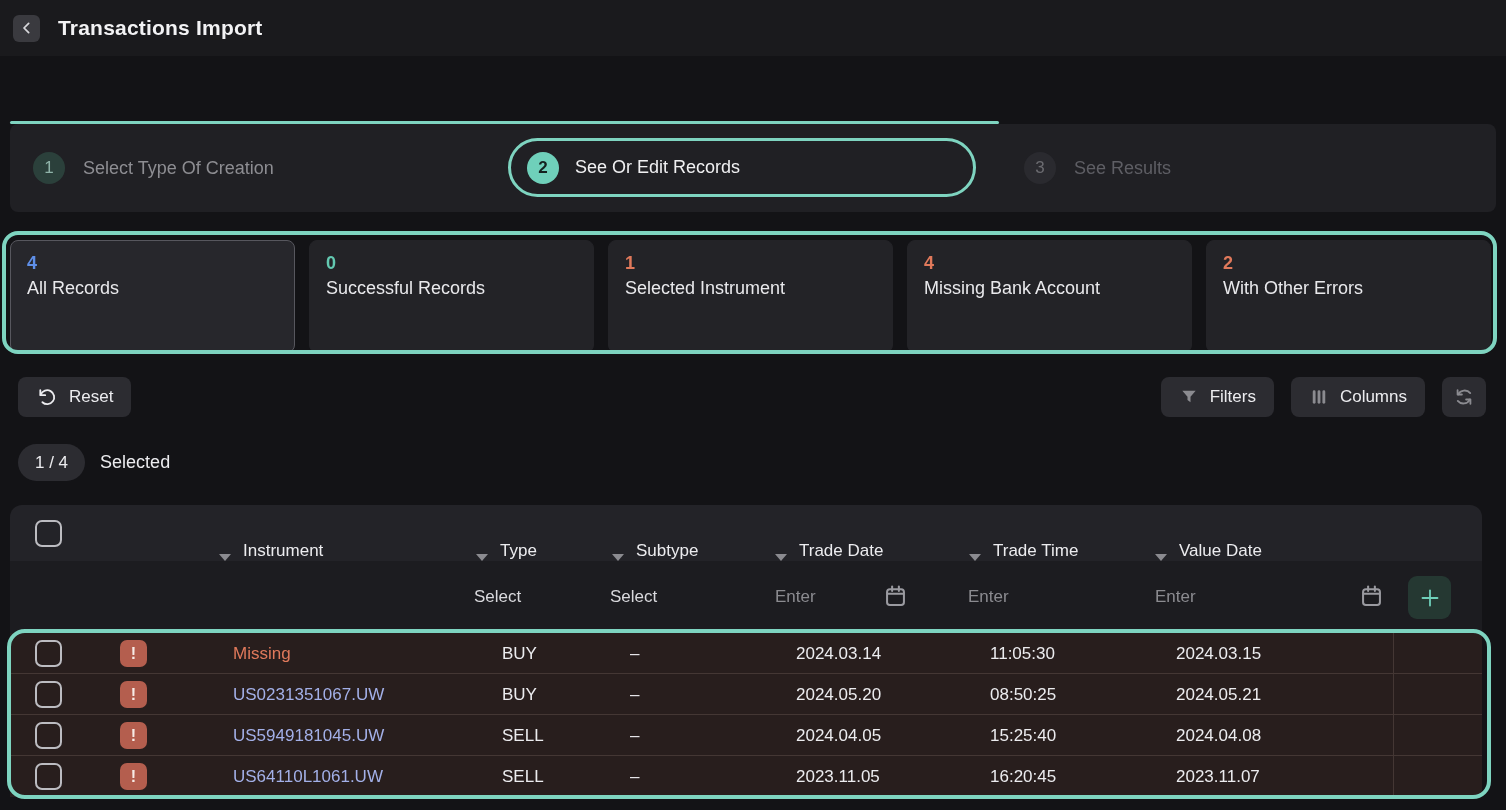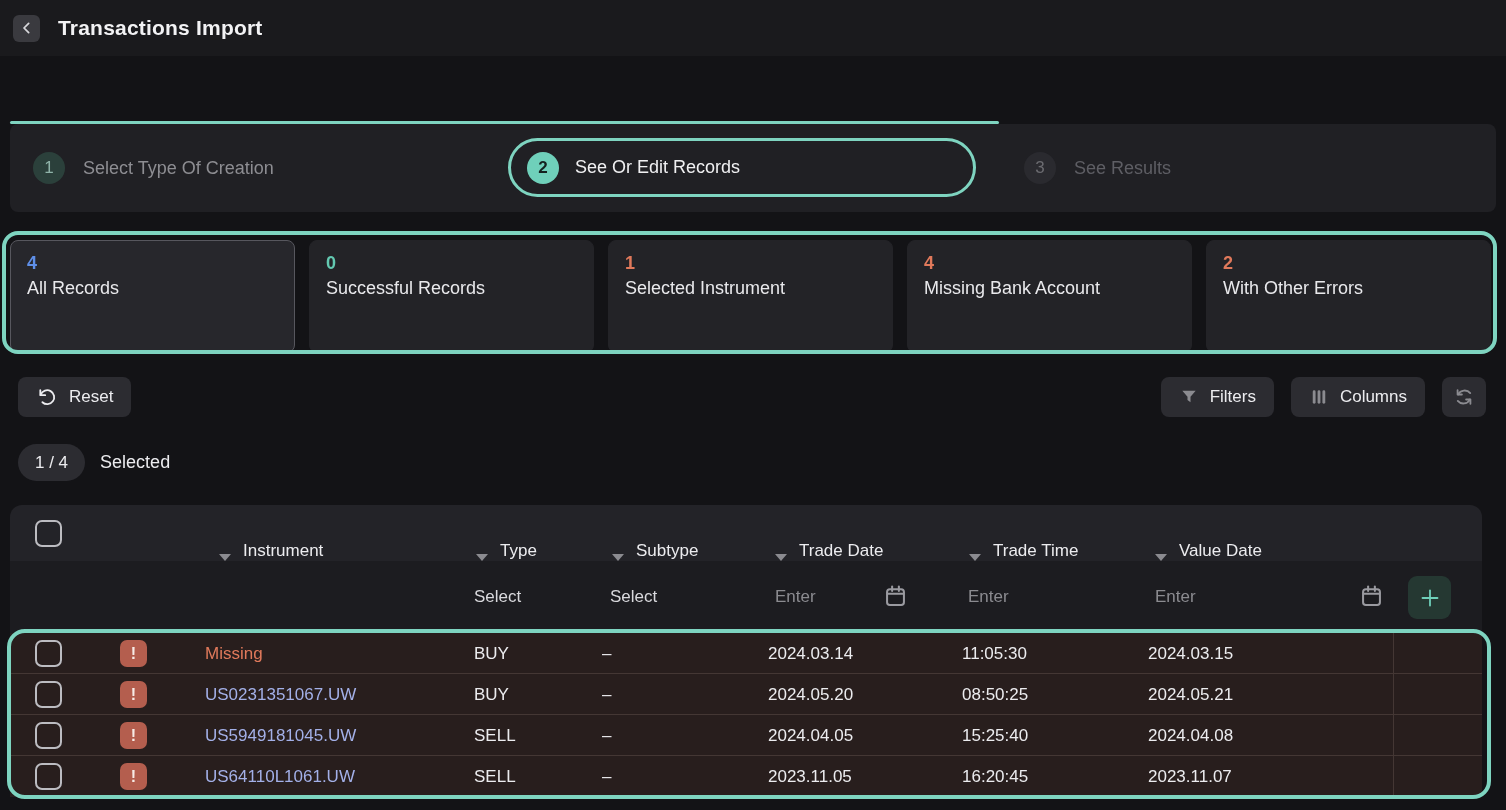--- a/index.html
+++ b/index.html
@@ -62,21 +62,21 @@
   .hcell { position:absolute; top:0; height:56px; display:flex; align-items:flex-end; gap:12px; font-size:17px; color:#ececef; cursor:pointer; }
   .caret { width:0; height:0; border-left:6px solid transparent; border-right:6px solid transparent; border-top:7px solid #8b8b90; }
   .h-instr{left:209px;} .h-type{left:466px;} .h-sub{left:602px;} .h-tdate{left:765px;} .h-ttime{left:959px;} .h-vdate{left:1145px;}
   .fcell { position:absolute; top:0; height:72px; display:flex; align-items:center; font-size:17px; cursor:text; }
   .f-select { color:#d9d9dd; cursor:pointer; }
   .f-enter { color:#8b8b90; }
   .f-type{left:464px;} .f-sub{left:600px;} .f-tdate{left:765px;} .f-ttime{left:958px;} .f-vdate{left:1145px;}
   .cal { position:absolute; top:22px; color:#9a9aa0; cursor:pointer; }
   .cal-1{left:872px;} .cal-2{left:1348px;}
   .add-btn { position:absolute; left:1398px; top:15px; width:43px; height:43px; border-radius:9px; background:#253832; color:#6fd0ba; display:flex; align-items:center; justify-content:center; cursor:pointer; }
-  .cell { position:absolute; top:0; height:41px; display:flex; align-items:center; font-size:17px; color:#ececef; }
+  .cell { position:absolute; top:0; height:41px; display:flex; align-items:center; font-size:17px; color:#ececef;margin-left:28px; }
   .err-badge { position:absolute; left:110px; top:7px; width:27px; height:27px; border-radius:7px; background:#b45e4e; color:#f7ebe6; font-size:16px; font-weight:bold; display:flex; align-items:center; justify-content:center; }
   .col-instr{left:195px;} .col-type{left:464px;} .col-sub{left:592px;} .col-tdate{left:758px;} .col-ttime{left:952px;} .col-vdate{left:1138px;}
   .instr-link { color:#a3b0e8; cursor:pointer; }
   .instr-missing { color:#e0795b; cursor:pointer; }
   .row-vline { position:absolute; left:1383px; top:0; bottom:0; width:1px; background:#443734; }
   .rows-annotation { position:absolute; left:7px; top:629px; width:1484px; height:170px; border:4px solid #7ed4c0; border-radius:18px; pointer-events:none; }
 
   svg { display:block; }
 </style>
 </head>

